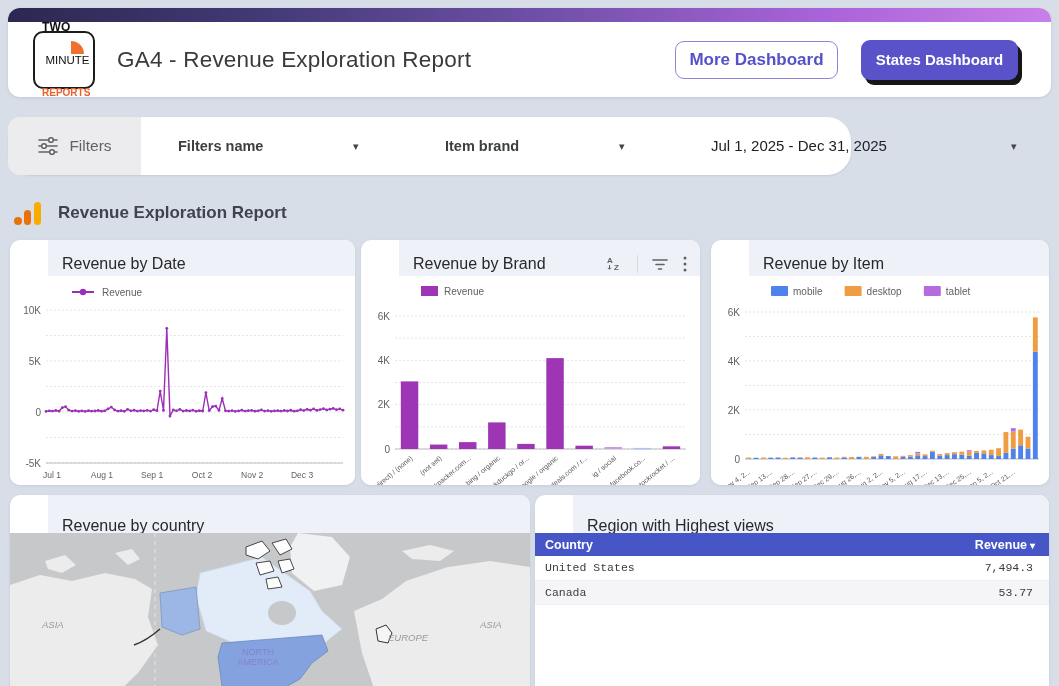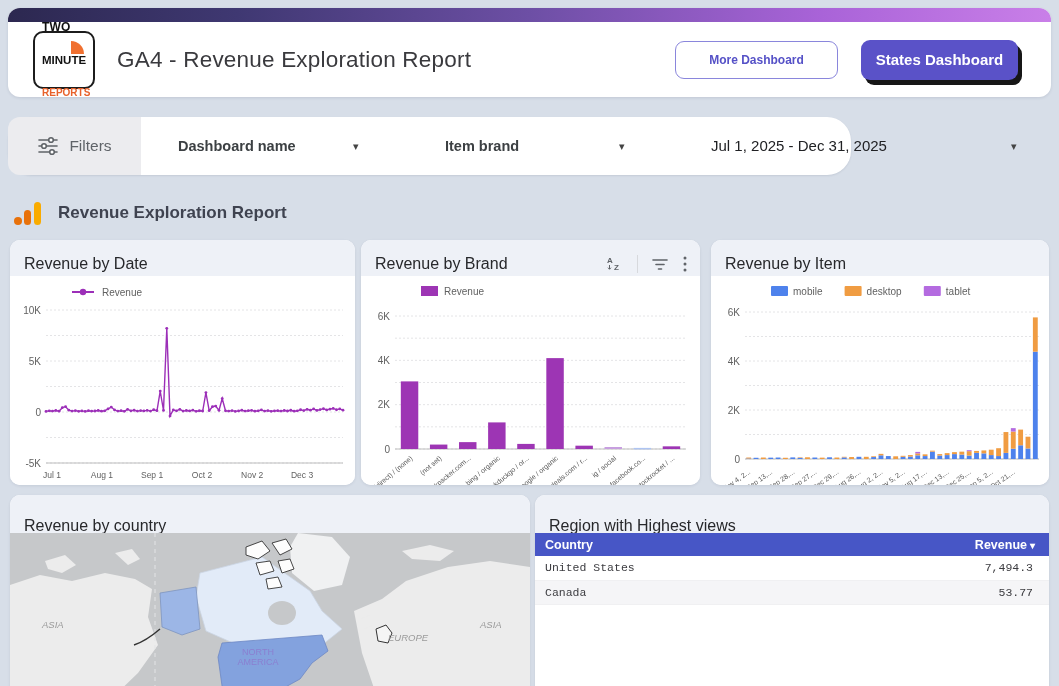--- a/index.html
+++ b/index.html
@@ -9,28 +9,28 @@
   
   .header-card { position:absolute; left:8px; top:8px; width:1043px; height:89px;
     background:#fff; border-radius:12px; box-shadow:0 1px 3px rgba(40,50,80,.12); }
   .gradient-strip { position:absolute; left:0; top:0; right:0; height:14px;
     border-radius:12px 12px 0 0;
     background:linear-gradient(90deg,#2c2850 0%,#3f3872 22%,#6d4fa5 50%,#a963d8 78%,#c97fe8 100%); }
   .header-row { position:absolute; left:0; top:14px; right:0; bottom:0; display:flex; align-items:center; }
   .logo-box { margin-left:25px; width:62px; height:58px; border:2.5px solid #1c1c1c; border-radius:10px;
     background:#fff; display:flex; flex-direction:column; justify-content:center; padding-left:7px; position:relative;gap:20px; }
   .logo-line1 { font-size:12px; font-weight:900; color:#111; letter-spacing:.2px; line-height:13px; }
-  .logo-line2 { font-size:11.5px; font-weight:700; color:#111; line-height:13px; }
+  .logo-line2 { font-size:11.5px; font-weight:400; color:#111; line-height:13px;text-align:center; }
   .logo-line3 { font-size:10px; font-weight:900; color:#e8622c; line-height:12px; }
   .logo-quarter { position:absolute; right:9px; top:8px; width:13px; height:13px;
     background:#f07030; border-radius:0 13px 0 0; }
   .app-title { margin-left:22px; font-size:22.5px; color:#3a3a3e; letter-spacing:.2px; }
   .header-spacer { flex:1; }
   .btn-more { margin-right:23px; width:163px; height:38px; background:#fff; color:#5551c7;
-    border:1.5px solid #8a86dc; border-radius:9px; font-family:inherit; font-size:12px; font-weight:700; cursor:pointer; }
+    border:1.5px solid #8a86dc; border-radius:9px; font-family:inherit; font-size:17px; font-weight:700; cursor:pointer; }
   .btn-setup { margin-right:33px; width:157px; height:40px; background:#5a52c8; color:#fff;
     border:none; border-radius:9px; font-family:inherit; font-size:15px; font-weight:700;
     box-shadow:4px 5px 0 0 #161616; cursor:pointer; }
 
   
   .filters-bar { position:absolute; left:8px; top:117px; width:843px; height:58px;
     background:#fff; border-radius:24px; box-shadow:0 1px 2px rgba(40,50,80,.10); }
   .filters-chip { position:absolute; left:0; top:0; bottom:0; width:133px; background:#ececef;
     border-radius:12px 0 0 12px; display:flex; align-items:center; justify-content:center; gap:10px; }
   .filters-chip-label { font-size:15.5px; color:#5f6368; }
@@ -41,21 +41,21 @@
   
   .section-row { position:absolute; left:14px; top:196px; height:34px; display:flex; align-items:center; gap:17px; }
   .ga-icon { position:relative; width:27px; height:23px; }
   .ga-dot { position:absolute; left:0; bottom:0; width:8px; height:8px; border-radius:50%; background:#e8710a; }
   .ga-bar-mid { position:absolute; left:10px; bottom:0; width:7px; height:15px; border-radius:3.5px; background:#e8710a; }
   .ga-bar-tall { position:absolute; left:20px; bottom:0; width:7px; height:23px; border-radius:3.5px; background:#f9ab00; }
   .section-title { font-size:17px; font-weight:600; color:#3f4350; }
 
   
   .card { position:absolute; background:#fff; border-radius:10px; box-shadow:0 1px 3px rgba(40,50,80,.10); overflow:hidden; }
-  .card-header { height:36px; background:#eef1f7; display:flex; align-items:center; padding:12px 12px 0 14px; }
+  .card-header { height:36px; background:#eef1f7; display:flex; align-items:center; padding:12px 12px 0 14px;margin-left:38px; }
   .card-title { font-size:16px; color:#27282b; }
   .card-header .spacer { flex:1; }
   .hdr-icon { margin-left:13px; cursor:pointer; display:flex; align-items:center; }
   .hdr-divider { margin-left:13px; width:1px; height:18px; background:#d7d9dd; }
   .chart-body { position:absolute; left:0; top:36px; right:0; bottom:0; background:#fff; }
 
   #card-date  { left:10px;  top:240px; width:345px; height:245px; }
   #card-brand { left:361px; top:240px; width:339px; height:245px; }
   #card-item  { left:711px; top:240px; width:338px; height:245px; }
 
@@ -105,21 +105,21 @@
             <line x1="2" y1="16" x2="20" y2="16"></line>
         </g>
         <g fill="#fff" stroke="#5f6368" stroke-width="1.6">
           <circle cx="14" cy="4" r="2.3"></circle>
             <circle cx="7" cy="10" r="2.3"></circle>
             <circle cx="15" cy="16" r="2.3"></circle>
         </g>
       </svg>
       <span class="filters-chip-label">Filters</span>
     </div>
-    <div class="filter-label" style="left:170px">Dashboard name</div>
+    <div class="filter-label" style="left:170px">Filters name</div>
     <div class="caret" style="left:345px">▾</div>
     <div class="filter-label" style="left:437px">Item brand</div>
     <div class="caret" style="left:611px">▾</div>
     <div class="date-label" style="left:660px;width:262px;text-align:center">Jul 1, 2025 - Dec 31, 2025</div>
     <div class="caret" style="left:1003px">▾</div>
   </div>
 
   <div class="section-row">
     <div class="ga-icon">
       <div class="ga-dot"></div>

